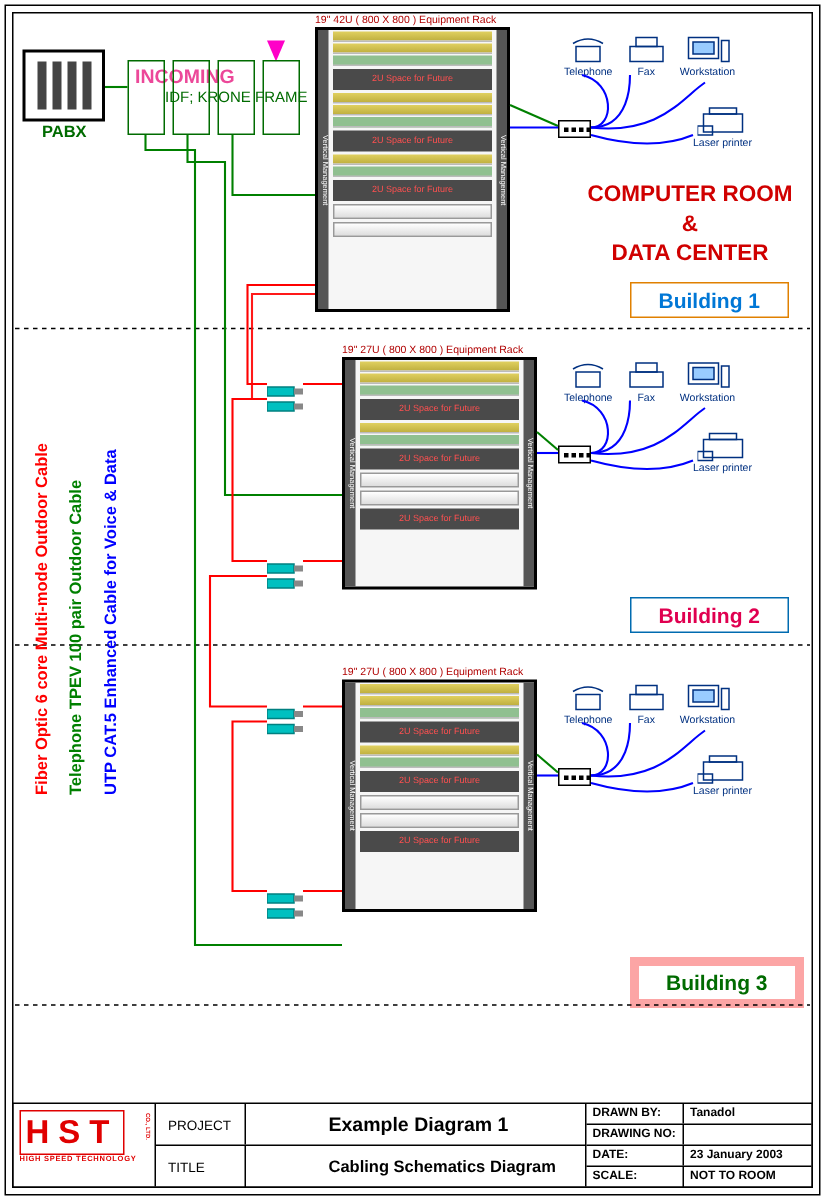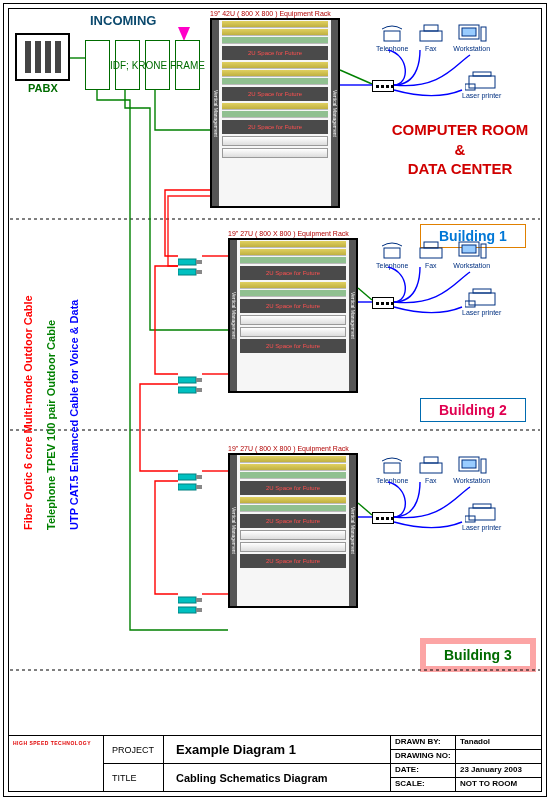--- a/index.html
+++ b/index.html
@@ -13,21 +13,21 @@
     overflow: hidden;
   }
   .frame {
     position: absolute;
     border: 1px solid #000;
   }
   .outer { left: 3px; top: 3px; width: 544px; height: 794px; }
   .inner { left: 8px; top: 8px; width: 534px; height: 784px; }
 
   .txt { position: absolute; white-space: nowrap; }
-  .incoming { color: #0c4a6e; font-size: 13px; font-weight: bold; }
+  .incoming { color: #ec4899; font-size: 13px; font-weight: bold; margin-top: 30px; }
   .idf { color: #006b00; font-size: 10px; }
 
   .room-title { color: #d00000; font-size: 15px; font-weight: bold; text-align: center; line-height: 1.3; }
 
   .bldg-label {
     position: absolute;
     padding: 3px 18px;
     font-size: 14px;
     font-weight: bold;
     background: #fff;
@@ -127,21 +127,21 @@
   }
   .conn svg{width:100%;height:100%;}
 
   
   .titleblock { position:absolute; left:8px; right:8px; bottom:8px; height:57px; border:1px solid #000; display:flex; }
   .tb-col { border-right:1px solid #000; }
   .tb-logo { width:95px; padding:4px; }
   .tb-logo .h { color:#e00000; font-size:22px; font-weight:bold; letter-spacing:6px; border:1.5px solid #e00000; padding:1px 3px; display:inline-block; background:#fff;}
   .tb-logo .sub{ font-size:5px; color:#e00000; font-weight:bold; letter-spacing:0.5px;}
   .tb-mid { flex:1; }
-  .tb-mid .row { height:28px; border-bottom:1px solid #000; display:flex; align-items:center; }
+  .tb-mid .row { height:28px; border-bottom:1px solid #000; display:flex; align-items:center;gap:43px; }
   .tb-mid .row:last-child{border-bottom:none;}
   .tb-mid .lbl { font-size:9px; padding:0 8px; border-right:1px solid #000; height:100%; display:flex; align-items:center; width:60px;}
   .tb-mid .val { font-size:13px; font-weight:bold; padding:0 12px; }
   .tb-right { width:150px; font-size:8px; }
   .tb-right .r{ height:14px; border-bottom:1px solid #000; display:flex;}
   .tb-right .r:last-child{border-bottom:none;}
   .tb-right .k{ width:65px; border-right:1px solid #000; padding:1px 4px; font-weight:bold;}
   .tb-right .v{ flex:1; padding:1px 4px; font-weight:bold;}
 
   svg.cables{ position:absolute; left:0; top:0; pointer-events:none; }
@@ -197,21 +197,21 @@
       <div class="router"></div>
   </div>
 </div>
 
 <div class="txt room-title" style="left:385px; top:120px; width:150px;">
   <span>COMPUTER ROOM</span><br>
   <span>&amp;</span><br>
   <span>DATA CENTER</span>
 </div>
 
-<div class="bldg-label b1" style="left:420px; top:188px;margin-top:36px;">Building 1</div>
+<div class="bldg-label b1" style="left:420px; top:188px;">Building 1</div>
 
 <div class="rack-caption" style="left:228px; top:230px;">19" 27U ( 800 X 800 ) Equipment Rack</div>
 <div class="rack" style="left:228px; top:238px; height:155px;">
   <div class="side l">Vertical Management</div>
   <div class="side r">Vertical Management</div>
   <div class="body">
     <div class="patch unit"></div>
       <div class="patch unit"></div>
       <div class="switch unit"></div>
     <div class="future">2U Space for Future</div>
@@ -453,20 +453,24 @@
     <path d="M394 522 C430 532 450 527 462 522"></path>
   </g>
 </svg>
 
 <div class="vert-legend leg-red" style="left:22px; top:530px;">Fiber Optic 6 core Multi-mode Outdoor Cable</div>
 <div class="vert-legend leg-green" style="left:45px; top:530px;">Telephone TPEV 100 pair Outdoor Cable</div>
 <div class="vert-legend leg-blue" style="left:68px; top:530px;">UTP CAT.5 Enhanced Cable for Voice &amp; Data</div>
 
 <div class="titleblock">
   <div class="tb-col tb-logo">
+    <div style="position:relative;">
+      <span class="h">HST</span>
+      <span style="position:absolute; right:-2px; top:2px; font-size:4px; writing-mode:vertical-rl; color:#e00000; font-weight:bold;">CO., LTD.</span>
+    </div>
     <div class="sub">HIGH SPEED TECHNOLOGY</div>
   </div>
   <div class="tb-col tb-mid">
     <div class="row">
       <div class="lbl">PROJECT</div>
       <div class="val">Example Diagram 1</div>
     </div>
     <div class="row">
       <div class="lbl">TITLE</div>
       <div class="val" style="font-size:11px;">Cabling Schematics Diagram</div>

